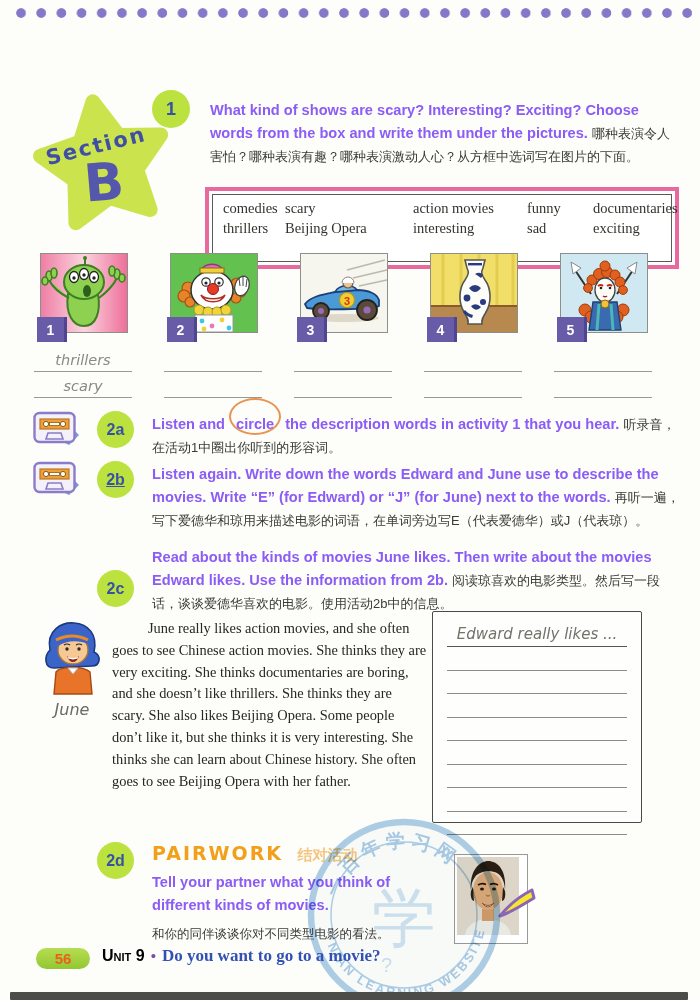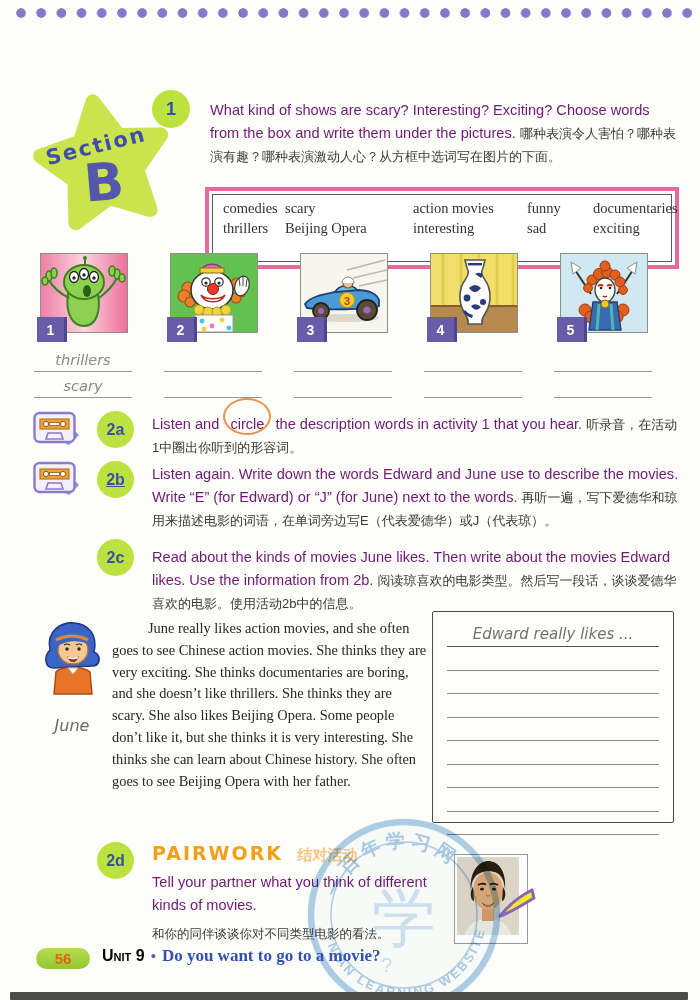--- a/index.html
+++ b/index.html
@@ -18,21 +18,21 @@
              transform:rotate(-14deg);font-weight:bold;font-size:21px;letter-spacing:2px;
              color:#3f4fa5;font-family:"DejaVu Sans",sans-serif;}
   .star-letter{position:absolute;left:58px;top:66px;font-size:52px;font-weight:bold;color:#5457ab;
                transform:rotate(-5deg);font-family:"DejaVu Sans",sans-serif;}
 
   .num-badge{width:38px;height:38px;border-radius:50%;background:#bbe23f;color:#3751a5;
              font-weight:bold;font-size:18px;display:flex;align-items:center;justify-content:center;}
   .num-badge.small{width:37px;height:37px;font-size:16px;}
 
   .instr{font-size:14.6px;line-height:1.56;}
-  .instr .en{font-weight:normal;color:#701a75;}
+  .instr .en{font-weight:bold;color:#8b5cf6;}
   .instr .zh{font-weight:normal;font-size:13px;color:#3a3a36;}
 
   .circled{border:2px solid #e89352;border-radius:50%;padding:16px 5px 1px 5px;}
 
   
   .wordbox{left:205px;top:187px;width:474px;border:4px solid #e7699d;background:#fff;padding:3px;box-sizing:border-box;}
   .wordbox-inner{border:1px solid #5a5a55;padding:5px 8px 24px 10px;display:grid;
                  grid-template-columns:56px 122px 108px 60px 1fr;column-gap:6px;}
   .wb-col{display:flex;flex-direction:column;gap:3px;}
   .wb-word{font-family:"Liberation Serif",serif;font-size:14.5px;color:#33332e;white-space:nowrap;}
@@ -46,21 +46,21 @@
   .ans-col{width:98px;}
   .ans-line{height:25px;border-bottom:1.6px solid #9a9a92;text-align:center;
             font-family:"DejaVu Sans",sans-serif;font-style:italic;font-size:14.5px;color:#8a8a80;
             line-height:28px;overflow:visible;}
 
   
   .para{font-family:"Liberation Serif",serif;font-size:14.4px;line-height:21.8px;color:#262622;
         text-indent:36px;text-align:left;}
   .speaker{font-family:"DejaVu Sans",sans-serif;font-style:italic;font-size:16px;color:#6a6a64;text-align:center;}
 
-  .ebox{left:432px;top:611px;width:242px;height:212px;border:1.5px solid #4a4a46;border-radius:2px;
+  .ebox{left:432px;top:611px;width:210px;height:212px;border:1.5px solid #4a4a46;border-radius:2px;
         background:#fefefc;box-sizing:border-box;padding:6px 14px 0 14px;}
   .ebox-title{height:28px;border-bottom:1.5px solid #55554f;text-align:center;
               font-family:"DejaVu Sans",sans-serif;font-style:italic;font-size:15px;color:#73736b;line-height:32px;}
   .ebox-line{height:22.5px;border-bottom:1.3px solid #8c8c86;}
 
   
   .pairwork-title{font-size:19px;font-weight:bold;letter-spacing:2px;color:#f2a01b;
                   font-family:"DejaVu Sans",sans-serif;}
   .pairwork-zh{font-size:15px;font-weight:bold;color:rgba(240,160,45,0.6);margin-left:10px;}
 
@@ -361,21 +361,21 @@
     <circle cx="30" cy="13" r="2.6" fill="#fff" stroke="#8a5a18" stroke-width="1"></circle>
     <rect x="16.5" y="11.5" width="10" height="3" fill="#fff" stroke="#8a5a18" stroke-width=".8"></rect>
     <path d="M15,22 h13 l2,6 h-17 Z" fill="none" stroke="#8a7cc8" stroke-width="1.6"></path>
   </svg>
   <div class="abs num-badge small" style="left:97px;top:461px;text-decoration:underline;">2b</div>
   <div class="abs instr" style="left:152px;top:463px;width:528px;">
     <span class="en">Listen again. Write down the words Edward and June use to describe the movies. Write “E” (for Edward) or “J” (for June) next to the words.</span>
     <span class="zh">再听一遍，写下爱德华和琼用来描述电影的词语，在单词旁边写E（代表爱德华）或J（代表琼）。</span>
   </div>
 
-  <div class="abs num-badge small" style="left:97px;top:539px;">2c</div>
+  <div class="abs num-badge small" style="left:97px;top:570px;">2c</div>
   <div class="abs instr" style="left:152px;top:546px;width:528px;">
     <span class="en">Read about the kinds of movies June likes. Then write about the movies Edward likes. Use the information from 2b.</span>
     <span class="zh">阅读琼喜欢的电影类型。然后写一段话，谈谈爱德华喜欢的电影。使用活动2b中的信息。</span>
   </div>
 
   <div class="abs" style="left:36px;top:616px;width:72px;height:82px;">
     <svg width="72" height="82" viewBox="0 0 72 82">
       <path d="M14,34 C10,14 26,6 38,7 C52,8 62,18 58,36 C66,40 64,50 56,50 L18,52 C8,52 8,40 14,34 Z" fill="#3a64c8" stroke="#1d3a80" stroke-width="1.6"></path>
       <ellipse cx="37" cy="34" rx="15" ry="14" fill="#f6c894" stroke="#a8743a" stroke-width="1.4"></ellipse>
       <path d="M22,30 C22,18 52,18 52,28 C44,24 30,24 22,30 Z" fill="#3a64c8"></path>
@@ -387,21 +387,21 @@
       <g stroke="#2a2a2a" stroke-width="1.2" fill="none">
           <path d="M28,29 q3,-2 6,0"></path>
           <path d="M40,29 q3,-2 6,0"></path>
         </g>
       <path d="M31,40 q6,6 12,0 q-2,6 -6,6 q-4,0 -6,-6 Z" fill="#8a2a1a"></path>
       <path d="M32,41 q5,2 10,0 l0,1.6 q-5,1.6 -10,0 Z" fill="#fff"></path>
       <path d="M20,56 C24,50 48,50 54,56 L56,78 L18,78 Z" fill="#e8742a" stroke="#a64a12" stroke-width="1.4"></path>
       <path d="M32,52 L37,58 L42,52 Z" fill="#fff" stroke="#bbb" stroke-width="1"></path>
     </svg>
   </div>
-  <div class="abs speaker" style="left:40px;top:700px;width:64px;margin-top:16px;">June</div>
+  <div class="abs speaker" style="left:40px;top:700px;width:64px;">June</div>
   <div class="abs para" style="left:112px;top:618px;width:316px;">June really likes action movies, and she often goes to see Chinese action movies. She thinks they are very exciting. She thinks documentaries are boring, and she doesn’t like thrillers. She thinks they are scary. She also likes Beijing Opera. Some people don’t like it, but she thinks it is very interesting. She thinks she can learn about Chinese history. She often goes to see Beijing Opera with her father.</div>
 
   <div class="abs ebox">
     <div class="ebox-title">Edward really likes ...</div>
     <div class="ebox-line"></div>
     <div class="ebox-line"></div>
     <div class="ebox-line"></div>
     <div class="ebox-line"></div>
     <div class="ebox-line"></div>
     <div class="ebox-line"></div>

